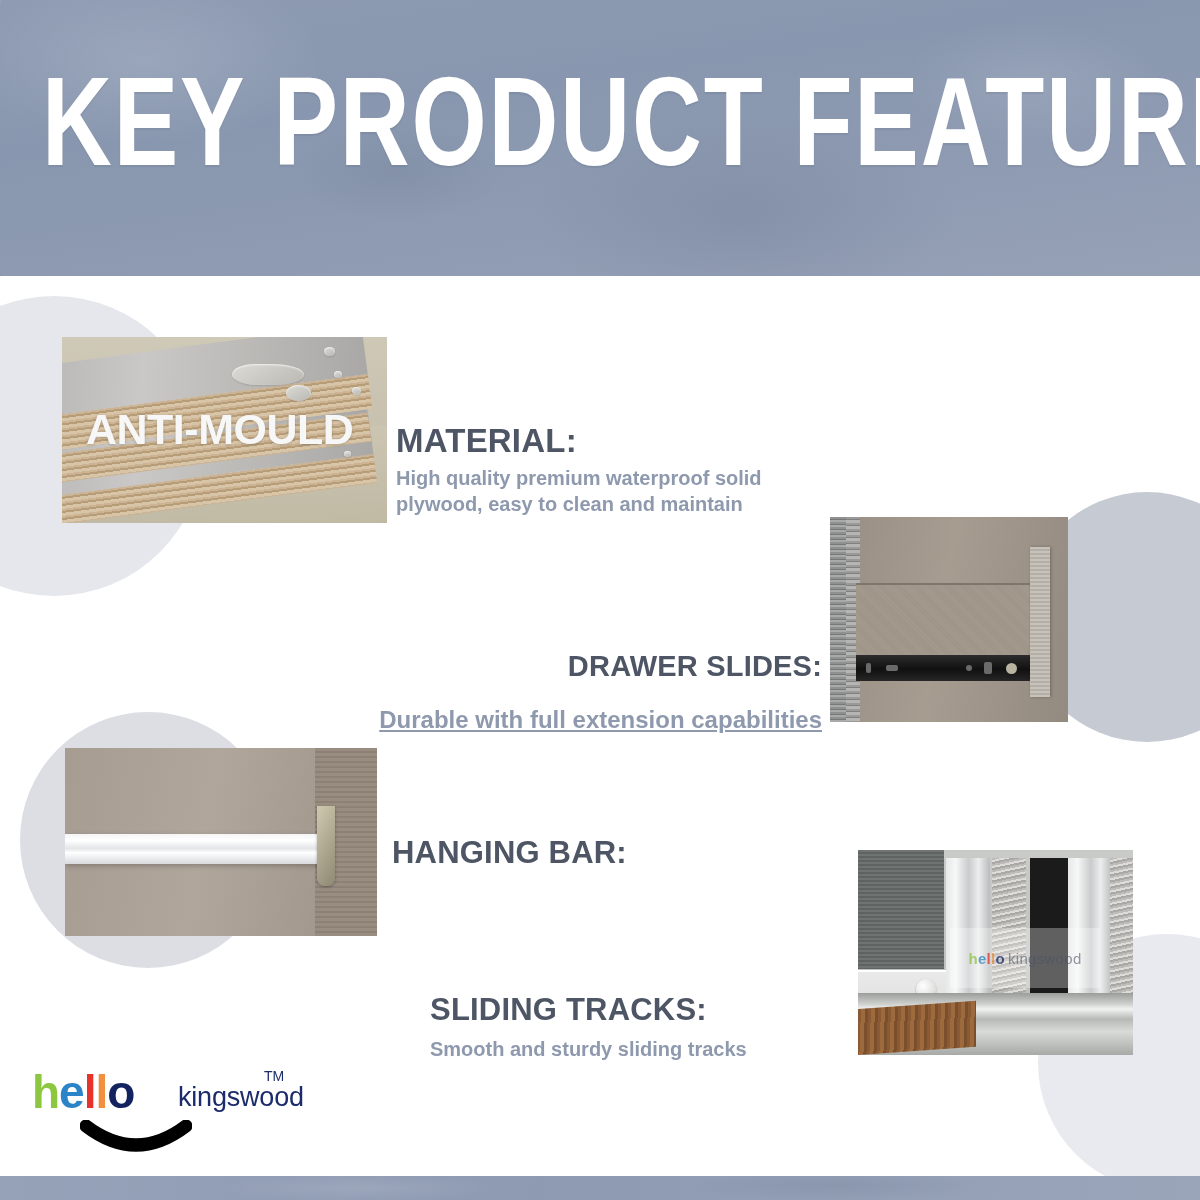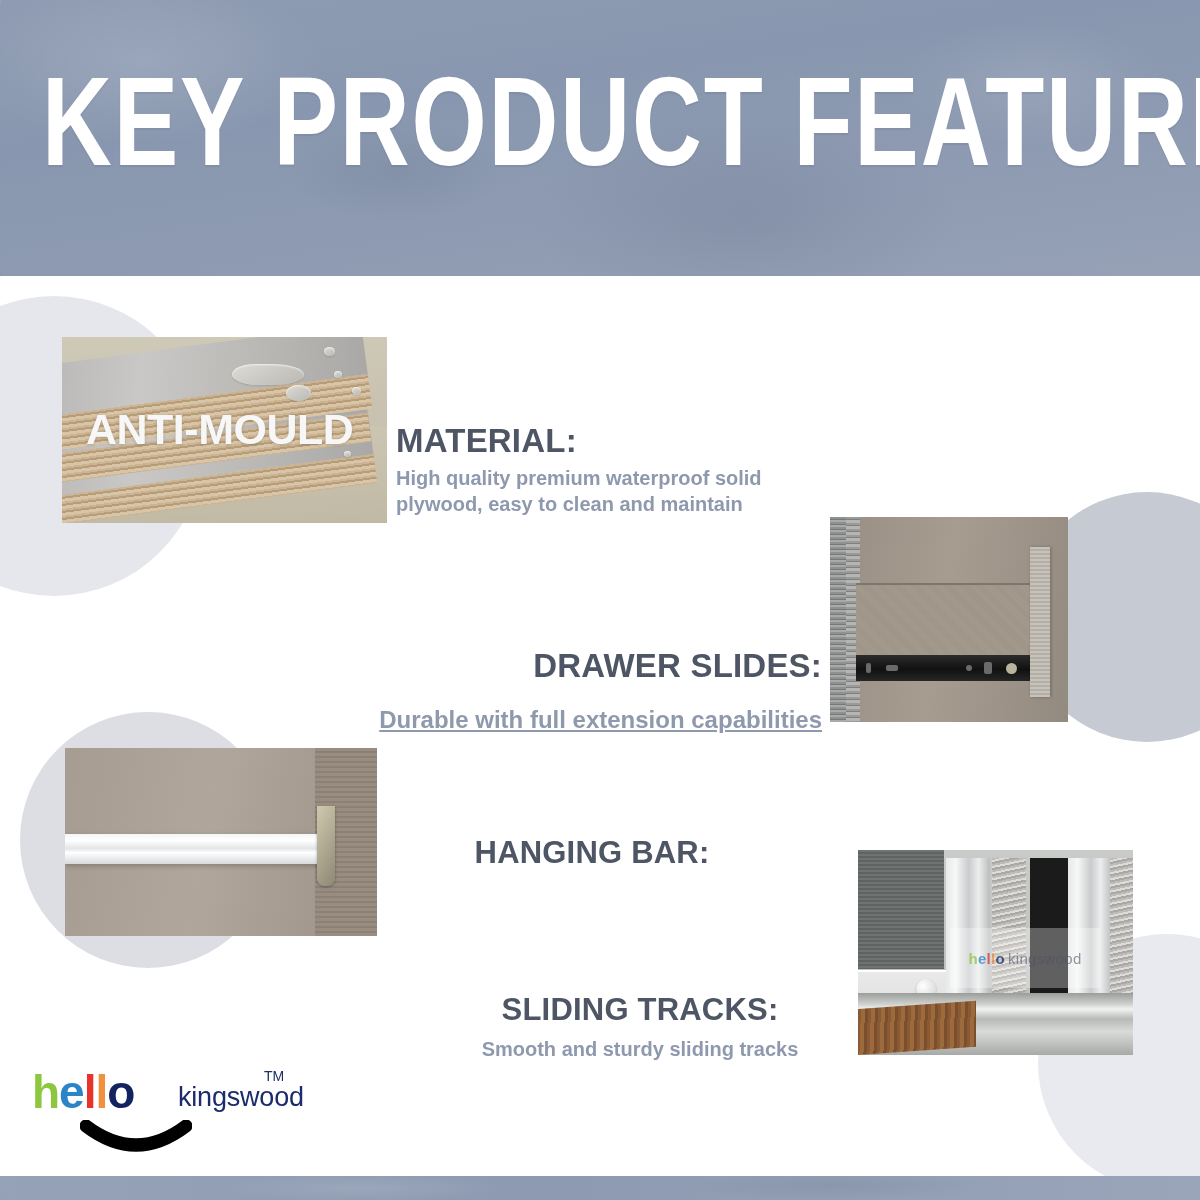--- a/index.html
+++ b/index.html
@@ -158,28 +158,28 @@
   
   .feature-text { position:absolute; }
   .ft-title { font-weight:700; color:#4e5665; letter-spacing:.2px; }
   .ft-desc  { font-weight:700; color:#8e99ae; }
 
   .t-material { left:396px; top:420px; width:430px; text-align:left; }
   .t-material .ft-title{ font-size:33px; line-height:42px; }
   .t-material .ft-desc { font-size:20px; line-height:26px; margin-top:3px; }
 
   .t-drawer { left:352px; top:645px; width:470px; text-align:right; }
-  .t-drawer .ft-title{ font-size:33px; line-height:42px; }
+  .t-drawer .ft-title{ font-size:29px; line-height:42px; }
   .t-drawer .ft-desc { font-size:24px; line-height:26px; margin-top:20px;text-decoration:underline; }
 
   .t-hanging { left:392px; top:833px; width:400px; text-align:left; }
-  .t-hanging .ft-title{ font-size:31px; line-height:40px;text-align:center; }
+  .t-hanging .ft-title{ font-size:31px; line-height:40px; }
   .t-hanging .ft-desc { font-size:20px; line-height:27px; margin-top:2px; }
 
-  .t-sliding { left:430px; top:990px; width:420px; text-align:center; }
+  .t-sliding { left:430px; top:990px; width:420px; text-align:left; }
   .t-sliding .ft-title{ font-size:31px; line-height:40px; }
   .t-sliding .ft-desc { font-size:20px; line-height:26px; margin-top:6px; }
 
   
   .logo { position:absolute; left:32px; top:1068px; width:280px; height:96px; }
   .logo-row{ position:relative; height:52px; }
   .lg-text{ position:absolute; left:0; top:0; font-weight:700; font-size:46px;
     line-height:48px; letter-spacing:-1px; white-space:nowrap; }
   .lg-king{ position:absolute; left:146px; top:14px; font-size:27px; line-height:30px;
     color:#1b2b6b; font-weight:400; letter-spacing:-.2px; }

